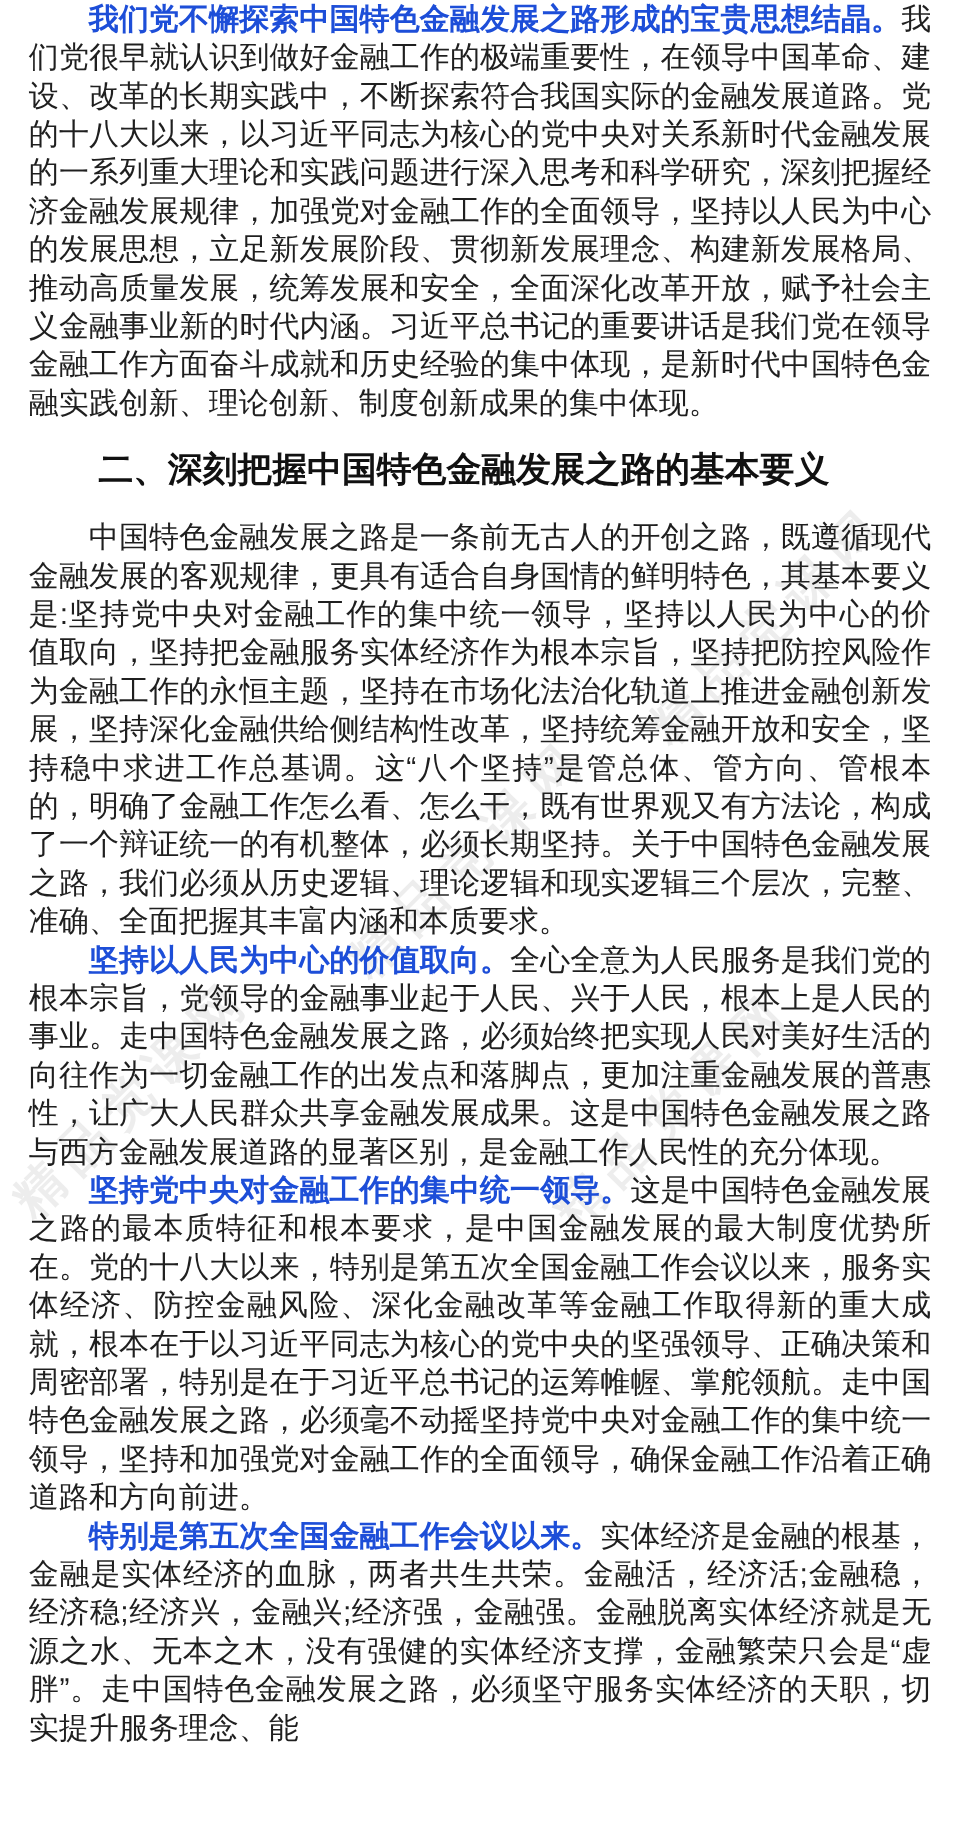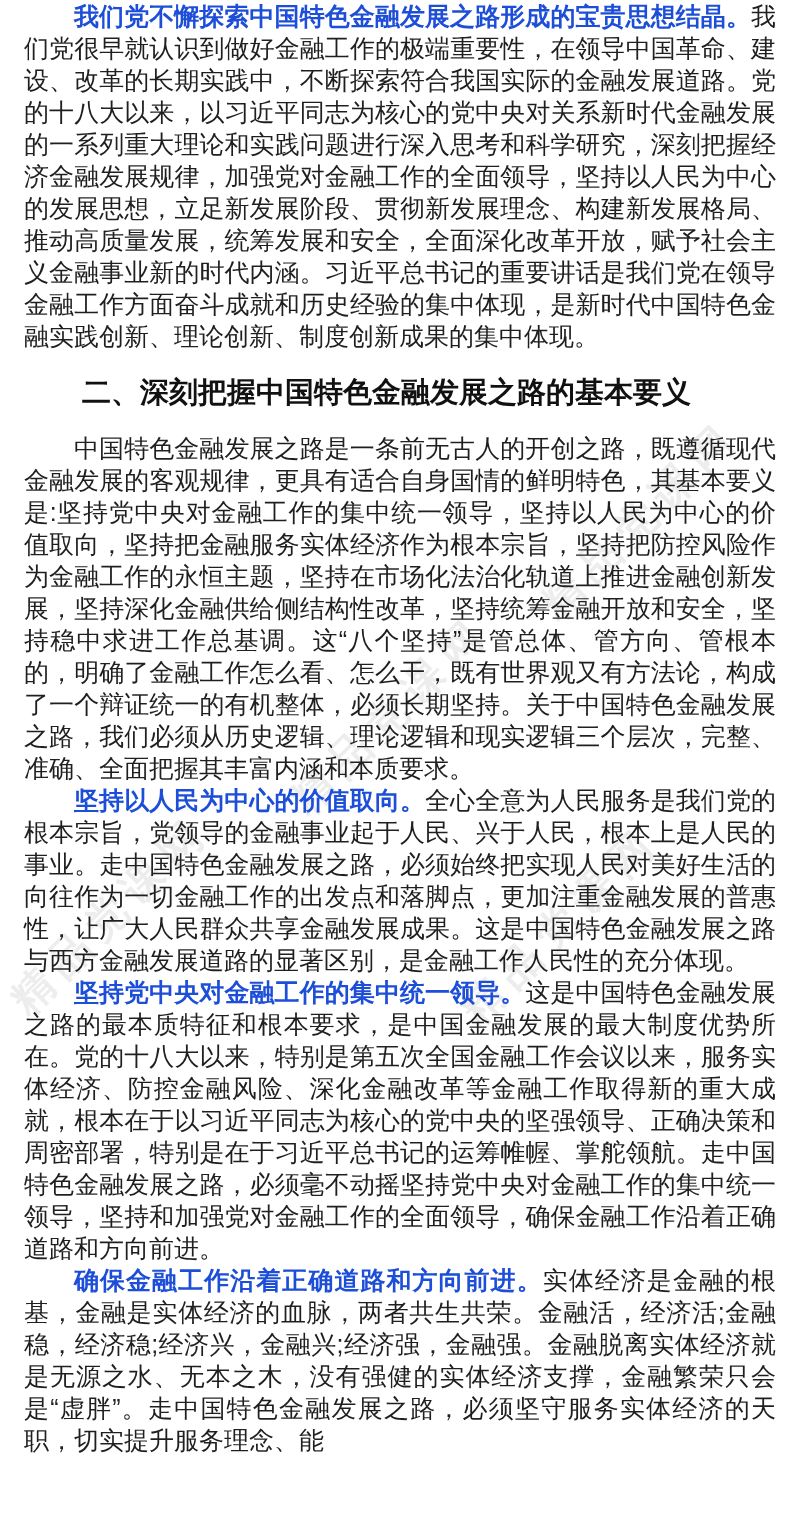--- a/index.html
+++ b/index.html
@@ -84,17 +84,17 @@
     <p class="para"><span class="lead">我们党不懈探索中国特色金融发展之路形成的宝贵思想结晶。</span><span>我们党很早就认识到做好金融工作的极端重要性，在领导中国革命、建设、改革的长期实践中，不断探索符合我国实际的金融发展道路。党的十八大以来，以习近平同志为核心的党中央对关系新时代金融发展的一系列重大理论和实践问题进行深入思考和科学研究，深刻把握经济金融发展规律，加强党对金融工作的全面领导，坚持以人民为中心的发展思想，立足新发展阶段、贯彻新发展理念、构建新发展格局、推动高质量发展，统筹发展和安全，全面深化改革开放，赋予社会主义金融事业新的时代内涵。习近平总书记的重要讲话是我们党在领导金融工作方面奋斗成就和历史经验的集中体现，是新时代中国特色金融实践创新、理论创新、制度创新成果的集中体现。</span></p>
 
     <h2>二、深刻把握中国特色金融发展之路的基本要义</h2>
 
     <p class="para">中国特色金融发展之路是一条前无古人的开创之路，既遵循现代金融发展的客观规律，更具有适合自身国情的鲜明特色，其基本要义是:坚持党中央对金融工作的集中统一领导，坚持以人民为中心的价值取向，坚持把金融服务实体经济作为根本宗旨，坚持把防控风险作为金融工作的永恒主题，坚持在市场化法治化轨道上推进金融创新发展，坚持深化金融供给侧结构性改革，坚持统筹金融开放和安全，坚持稳中求进工作总基调。这“八个坚持”是管总体、管方向、管根本的，明确了金融工作怎么看、怎么干，既有世界观又有方法论，构成了一个辩证统一的有机整体，必须长期坚持。关于中国特色金融发展之路，我们必须从历史逻辑、理论逻辑和现实逻辑三个层次，完整、准确、全面把握其丰富内涵和本质要求。</p>
 
     <p class="para"><span class="lead">坚持以人民为中心的价值取向。</span><span>全心全意为人民服务是我们党的根本宗旨，党领导的金融事业起于人民、兴于人民，根本上是人民的事业。走中国特色金融发展之路，必须始终把实现人民对美好生活的向往作为一切金融工作的出发点和落脚点，更加注重金融发展的普惠性，让广大人民群众共享金融发展成果。这是中国特色金融发展之路与西方金融发展道路的显著区别，是金融工作人民性的充分体现。</span></p>
 
     <p class="para"><span class="lead">坚持党中央对金融工作的集中统一领导。</span><span>这是中国特色金融发展之路的最本质特征和根本要求，是中国金融发展的最大制度优势所在。党的十八大以来，特别是第五次全国金融工作会议以来，服务实体经济、防控金融风险、深化金融改革等金融工作取得新的重大成就，根本在于以习近平同志为核心的党中央的坚强领导、正确决策和周密部署，特别是在于习近平总书记的运筹帷幄、掌舵领航。走中国特色金融发展之路，必须毫不动摇坚持党中央对金融工作的集中统一领导，坚持和加强党对金融工作的全面领导，确保金融工作沿着正确道路和方向前进。</span></p>
 
-    <p class="para"><span class="lead">确保金融工作沿着正确道路和方向前进。</span><span>实体经济是金融的根基，金融是实体经济的血脉，两者共生共荣。金融活，经济活;金融稳，经济稳;经济兴，金融兴;经济强，金融强。金融脱离实体经济就是无源之水、无本之木，没有强健的实体经济支撑，金融繁荣只会是“虚胖”。走中国特色金融发展之路，必须坚守服务实体经济的天职，切实提升服务理念、能</span></p>
+    <p class="para"><span class="lead">特别是第五次全国金融工作会议以来。</span><span>实体经济是金融的根基，金融是实体经济的血脉，两者共生共荣。金融活，经济活;金融稳，经济稳;经济兴，金融兴;经济强，金融强。金融脱离实体经济就是无源之水、无本之木，没有强健的实体经济支撑，金融繁荣只会是“虚胖”。走中国特色金融发展之路，必须坚守服务实体经济的天职，切实提升服务理念、能</span></p>
 
   </div>
 
 </div>
 
 </body></html>

